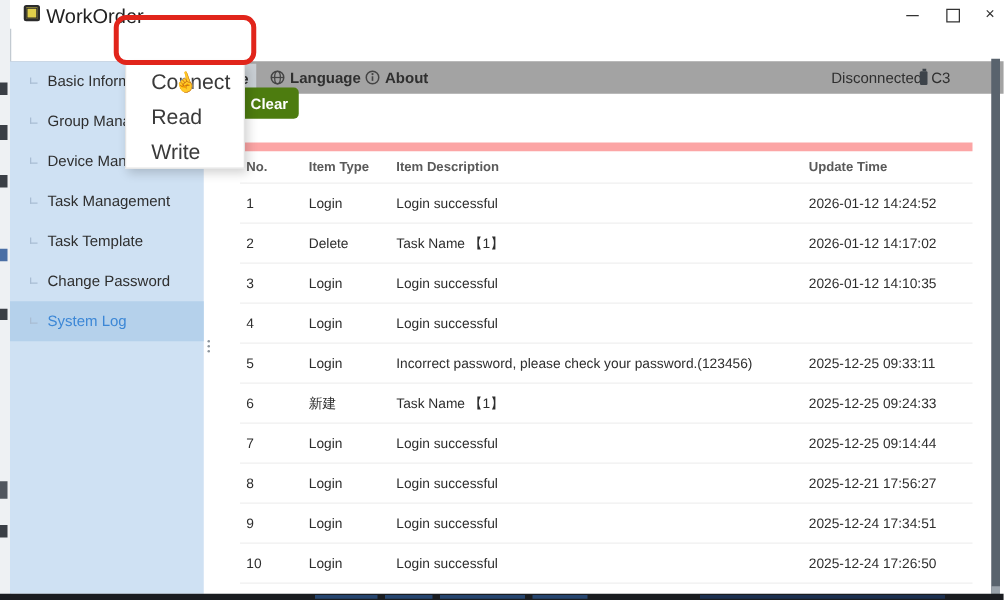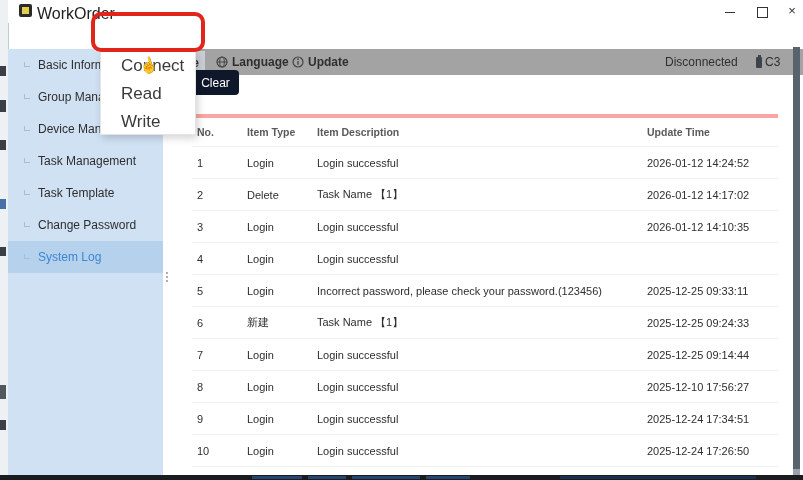--- a/index.html
+++ b/index.html
@@ -50,25 +50,25 @@
   .splitter { position:absolute; left:165px; top:269px; width:4px; height:16px; display:flex; flex-direction:column; align-items:center; justify-content:center; gap:2px; }
   .splitter i { width:2px; height:2px; background:#8b949c; border-radius:50%; }
 
   
   .dropdown { position:absolute; left:100px; top:51px; width:96px; height:84px; background:#fff; border:1px solid #e3e3e3; box-shadow:2px 3px 8px rgba(0,0,0,.18); z-index:30; }
   .menu-option { height:28px; line-height:28px; padding-left:20px; font-size:17px; color:#3a3a3a; cursor:default; }
   .cursor-glyph { position:absolute; left:38px; top:5px; font-size:15px; color:#4a4a4a; transform:rotate(-18deg); z-index:5;
                   text-shadow:0 0 2px #fff; }
 
   
-  .clear-btn { position:absolute; left:192px; top:70px; width:47px; height:25px; background:#0f172a; border:none; border-radius:4px; color:#fff; font-size:12px; font-weight:400; font-family:"Liberation Sans",sans-serif; cursor:pointer; }
+  .clear-btn { position:absolute; left:192px; top:70px; width:47px; height:25px; background:#4d7c0f; border:none; border-radius:4px; color:#fff; font-size:12px; font-weight:700; font-family:"Liberation Sans",sans-serif; cursor:pointer; }
 
   .log-table { position:absolute; left:192px; top:114px; width:586px; }
   .trow { display:grid; grid-template-columns:50px 70px 330px 1fr; align-items:center; height:32px; padding-left:5px; border-top:1px solid #efefef; font-size:11px; color:#2e2e2e; }
-  .trow.thead { border-top:4px solid #fca5a5; font-size:10.5px; font-weight:700; color:#5a5a5a; }
+  .trow.thead { border-top:7px solid #fca5a5; font-size:10.5px; font-weight:700; color:#5a5a5a; }
   .tcell { white-space:nowrap; overflow:hidden; }
   .table-endcap { height:10px; border-top:1px solid #efefef; }
 
   
   .v-scrollbar { position:absolute; left:793px; top:47px; width:7px; height:428px; background:#59636d; }
   .v-scrollbar .tip { position:absolute; left:0; bottom:0; width:7px; height:6px; background:#9aa3ab; }
 
   
   .bottom-strip { position:absolute; left:0; top:475px; width:803px; height:5px; background:#1a1c20; }
   .navy { position:absolute; top:1px; height:3px; background:#26456f; }
@@ -130,24 +130,24 @@
       <span>Language</span>
     </div>
     <div class="menu-item mi-about">
       <span class="menu-ico">
         <svg width="12" height="12" viewBox="0 0 12 12">
             <circle cx="6" cy="6" r="5" fill="none" stroke="#444" stroke-width="1.2"></circle>
             <line x1="6" y1="5" x2="6" y2="8.7" stroke="#444" stroke-width="1.3"></line>
             <circle cx="6" cy="3.2" r="0.9" fill="#444"></circle>
           </svg>
       </span>
-      <span>Update</span>
+      <span>About</span>
     </div>
     <div class="menu-status status-text" style="left:657px;">Disconnected</div>
-    <div class="menu-status device-cluster" style="left:748px;">
+    <div class="menu-status device-cluster" style="left:728px;">
       <span class="battery"></span>
       <span>C3</span>
     </div>
   </div>
 
   <div class="red-annotation"></div>
 
   <nav class="sidebar">
       <div class="side-item"><span class="tree-mark"></span><span>Basic Inform</span></div>
       <div class="side-item"><span class="tree-mark"></span><span>Group Mana</span></div>
@@ -219,21 +219,21 @@
         <div class="trow">
           <span class="tcell tcell-no">7</span>
           <span class="tcell tcell-type">Login</span>
           <span class="tcell tcell-desc">Login successful</span>
           <span class="tcell tcell-time">2025-12-25 09:14:44</span>
         </div>
         <div class="trow">
           <span class="tcell tcell-no">8</span>
           <span class="tcell tcell-type">Login</span>
           <span class="tcell tcell-desc">Login successful</span>
-          <span class="tcell tcell-time">2025-12-10 17:56:27</span>
+          <span class="tcell tcell-time">2025-12-21 17:56:27</span>
         </div>
         <div class="trow">
           <span class="tcell tcell-no">9</span>
           <span class="tcell tcell-type">Login</span>
           <span class="tcell tcell-desc">Login successful</span>
           <span class="tcell tcell-time">2025-12-24 17:34:51</span>
         </div>
         <div class="trow">
           <span class="tcell tcell-no">10</span>
           <span class="tcell tcell-type">Login</span>

